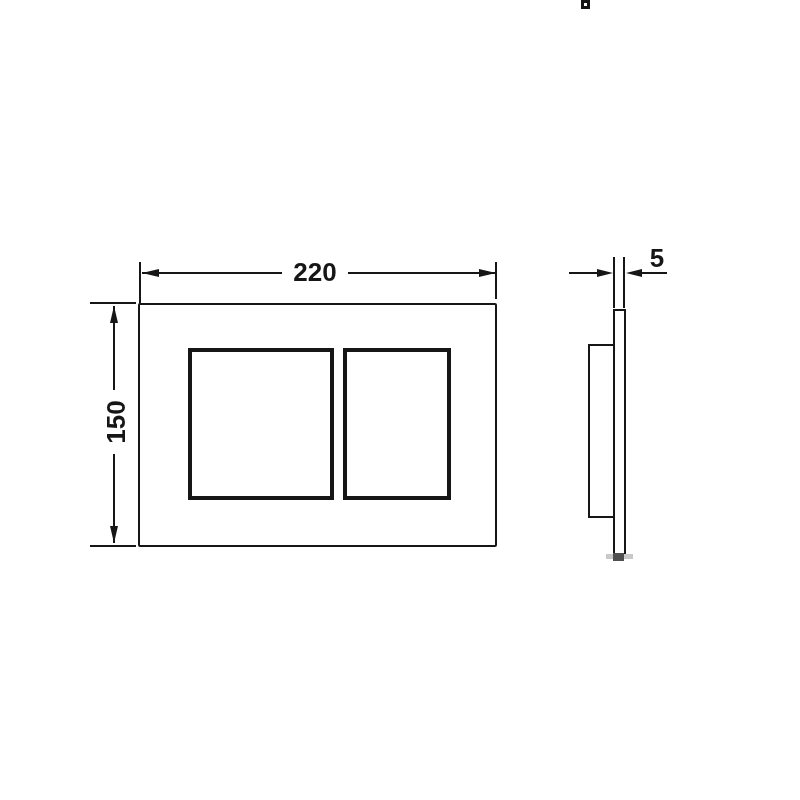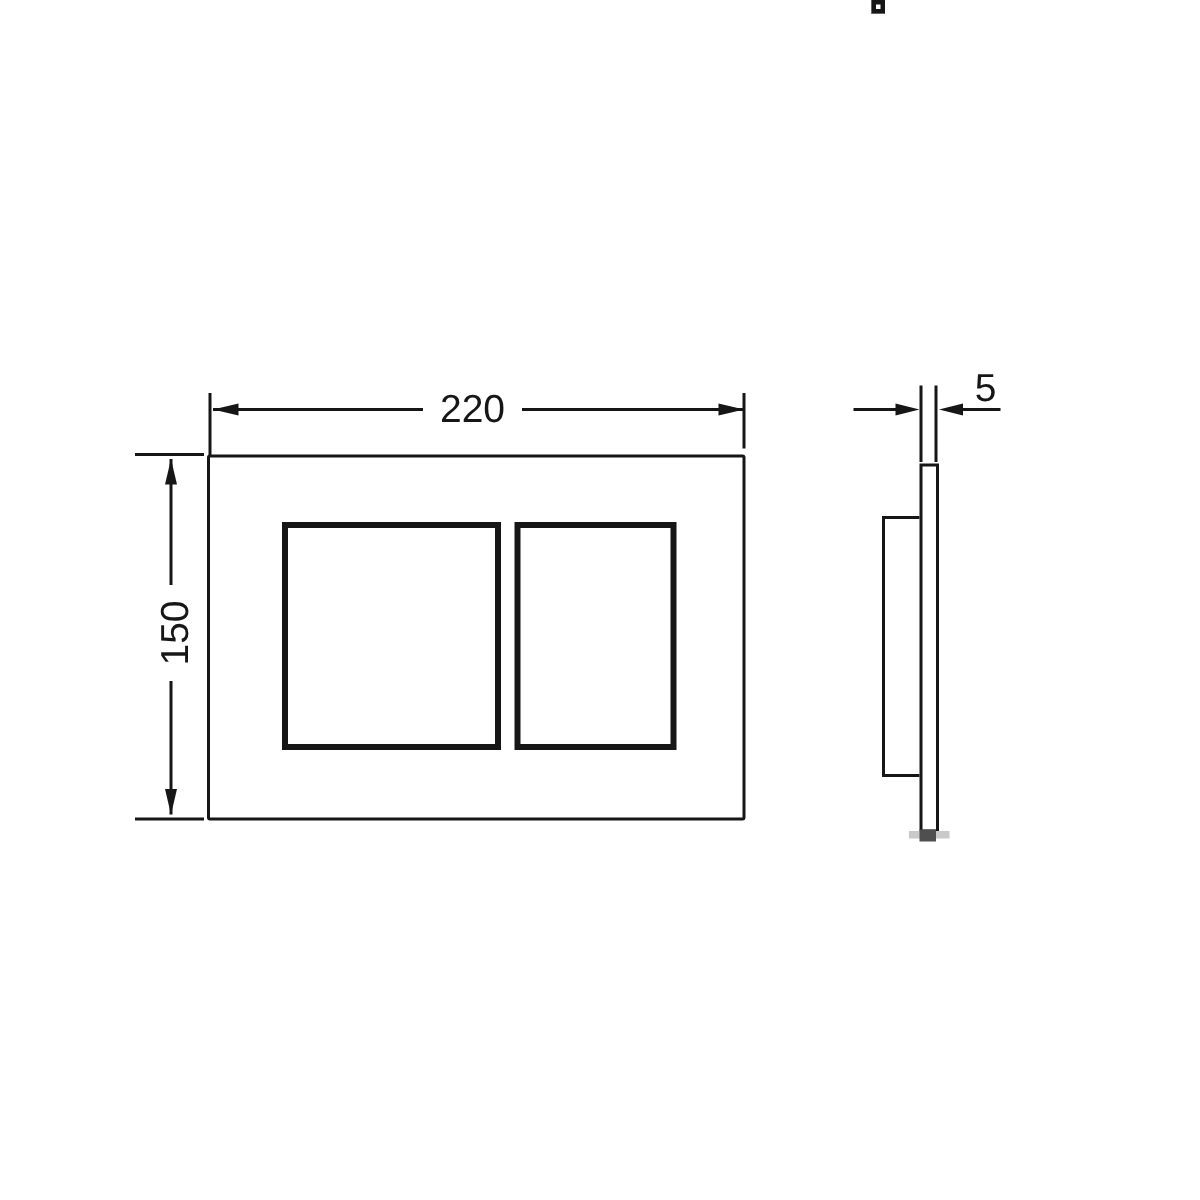--- a/index.html
+++ b/index.html
@@ -7,20 +7,21 @@
     --bg:#ffffff;
   }
   html,body{margin:0;padding:0;background:var(--bg);}
   .canvas{
     position:relative;
     width:800px;height:800px;
     background:var(--bg);
     font-family:"Liberation Sans", sans-serif;
     color:var(--ink);
     overflow:hidden;
+    font-weight:bold;
   }
   .abs{position:absolute;box-sizing:border-box;}
 
   
   .fv-plate{left:138px;top:303px;width:359px;height:244px;border:2px solid var(--ink);border-radius:2px;background:var(--bg);}
   .fv-btn-left{left:188px;top:348px;width:146px;height:152px;border:4px solid var(--ink);background:var(--bg);}
   .fv-btn-right{left:343px;top:348px;width:108px;height:152px;border:4px solid var(--ink);background:var(--bg);}
 
   
   .line{background:var(--ink);}

